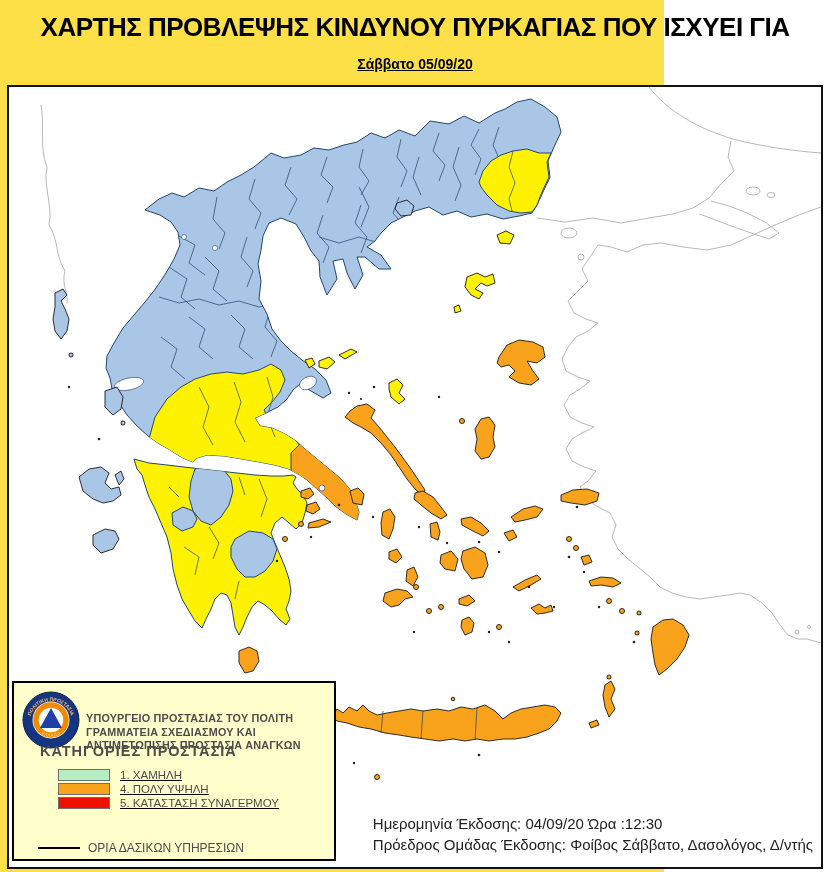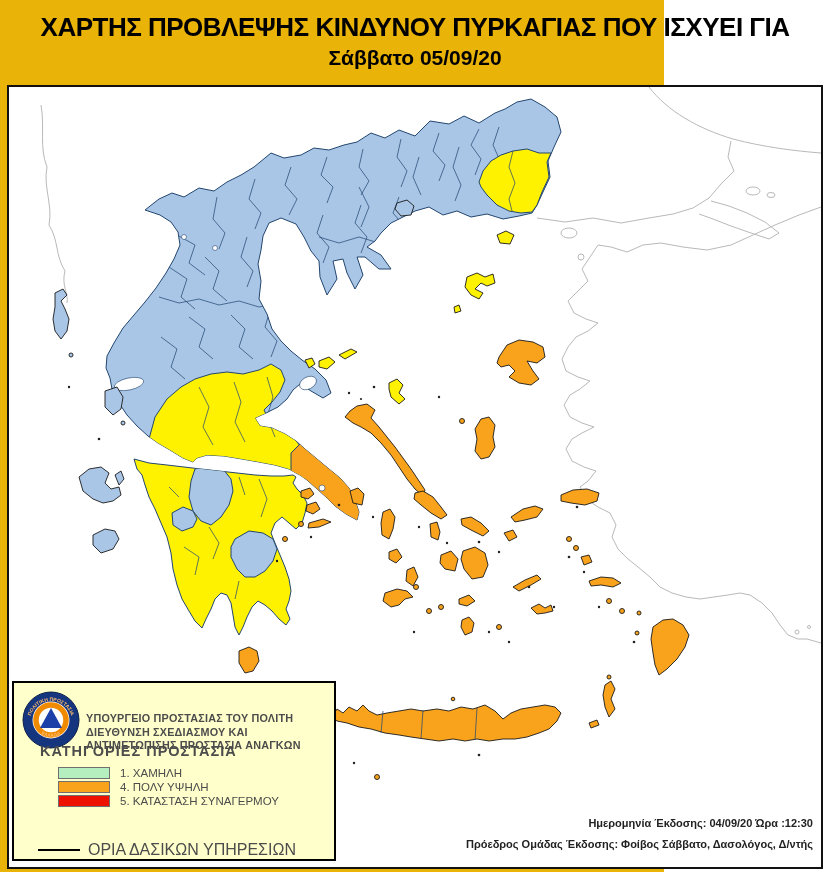--- a/index.html
+++ b/index.html
@@ -1,38 +1,38 @@
 <!DOCTYPE html>
 <html><head>
 <meta charset="utf-8">
 <style>
   html,body{margin:0;padding:0;background:#fff;width:830px;height:872px;overflow:hidden;
     font-family:"Liberation Sans","DejaVu Sans",sans-serif;}
-  #page{position:relative;width:664px;height:872px;background:#eab308;}
+  #page{position:relative;width:664px;height:872px;background:#fde047;}
   
   #title{position:absolute;top:12px;left:0;width:830px;text-align:center;color:#000;}
   #title .l1{font-size:26px;font-weight:700;letter-spacing:-0.5px;white-space:nowrap;}
-  #title .l2{font-size:21px;font-weight:700;margin-top:3px;}
+  #title .l2{font-size:14px;font-weight:700;margin-top:13px;text-decoration:underline;}
   
   #mapbox{position:absolute;left:7px;top:85px;width:812px;height:780px;border:2px solid #111;background:#fff;}
   #mapbox svg.geo{position:absolute;left:0;top:0;}
   
   #legend{position:absolute;left:3px;top:594px;width:320px;height:176px;background:#FFFFCB;border:2px solid #000;box-sizing:content-box;}
   #legend .logo{position:absolute;left:8px;top:8px;width:58px;height:58px;}
   #legend .agency{position:absolute;left:72px;top:9px;width:244px;font-size:10.8px;font-weight:700;color:#4c4c4c;line-height:13.5px;letter-spacing:.2px;margin-top:20px;}
   #legend .cats-head{position:absolute;left:26px;top:60px;font-size:14.5px;color:#4c4c4c;letter-spacing:1px;font-weight:600;}
   #legend .rows{position:absolute;left:44px;top:84px;}
-  #legend .cat-row{display:flex;align-items:flex-start;height:14px;}
+  #legend .cat-row{display:flex;align-items:flex-end;height:14px;text-decoration:underline;}
   #legend .swatch{display:inline-block;width:52px;height:12px;border:1px solid #6f6f6f;box-sizing:border-box;}
   #legend .cat-label{margin-left:10px;font-size:11.5px;color:#4c4c4c;white-space:nowrap;}
   #legend .bnd-row{position:absolute;left:24px;top:158px;display:flex;align-items:center;}
   #legend .bnd-line{display:inline-block;width:42px;height:2px;background:#000;}
-  #legend .bnd-label{margin-left:8px;font-size:16px;color:#4c4c4c;white-space:nowrap;}
-  
-  #issue{position:absolute;right:8px;bottom:12px;text-align:right;font-size:11px;color:#222;line-height:21px;white-space:nowrap;font-weight:bold;}
+  #legend .bnd-label{margin-left:8px;font-size:12px;color:#4c4c4c;white-space:nowrap;}
+  
+  #issue{position:absolute;right:8px;bottom:12px;text-align:left;font-size:15px;color:#222;line-height:21px;white-space:nowrap;}
   
   .land{stroke:#23466f;stroke-width:1;}
   .isl{stroke:#1a1a1a;stroke-width:0.9;}
   .inner{fill:none;stroke:#23466f;stroke-width:0.8;opacity:.9;}
   .foreign{fill:none;stroke:#b9b9b9;stroke-width:1;}
   .foreignfill{fill:#ffffff;stroke:#b9b9b9;stroke-width:1;}
   .whitehole{fill:#ffffff;stroke:#23466f;stroke-width:0.6;}
   .speck{fill:#222;stroke:none;}
 </style>
 </head>
@@ -216,21 +216,21 @@
         <path d="M29,17 L40,37 L18,37 Z" fill="#1C3FA8"></path>
         <text font-size="5" font-weight="bold" fill="#FFBE70" font-family="Liberation Sans, DejaVu Sans, sans-serif">
           <textPath href="#arcTop" startOffset="50%" text-anchor="middle">ΠΟΛΙΤΙΚΗ ΠΡΟΣΤΑΣΙΑ</textPath>
         </text>
         <text font-size="5" font-weight="bold" fill="#FFBE70" font-family="Liberation Sans, DejaVu Sans, sans-serif">
           <textPath href="#arcBot" startOffset="50%" text-anchor="middle">ΕΛΛΑΔΑ</textPath>
         </text>
       </svg>
       <div class="agency">
         <div>ΥΠΟΥΡΓΕΙΟ ΠΡΟΣΤΑΣΙΑΣ ΤΟΥ ΠΟΛΙΤΗ</div>
-        <div>ΔΙΕΥΘΥΝΣΗ ΣΧΕΔΙΑΣΜΟΥ ΚΑΙ</div>
+        <div>ΓΡΑΜΜΑΤΕΙΑ ΣΧΕΔΙΑΣΜΟΥ ΚΑΙ</div>
         <div>ΑΝΤΙΜΕΤΩΠΙΣΗΣ ΠΡΟΣΤΑΣΙΑ ΑΝΑΓΚΩΝ</div>
       </div>
       <div class="cats-head">ΚΑΤΗΓΟΡΙΕΣ ΠΡΟΣΤΑΣΙΑ</div>
       <div class="rows">
         <div class="cat-row">
           <span class="swatch" style="background: rgb(181, 239, 192);"></span>
           <span class="cat-label">1. ΧΑΜΗΛΗ</span>
         </div>
         <div class="cat-row">
           <span class="swatch" style="background: rgb(249, 162, 27);"></span>

